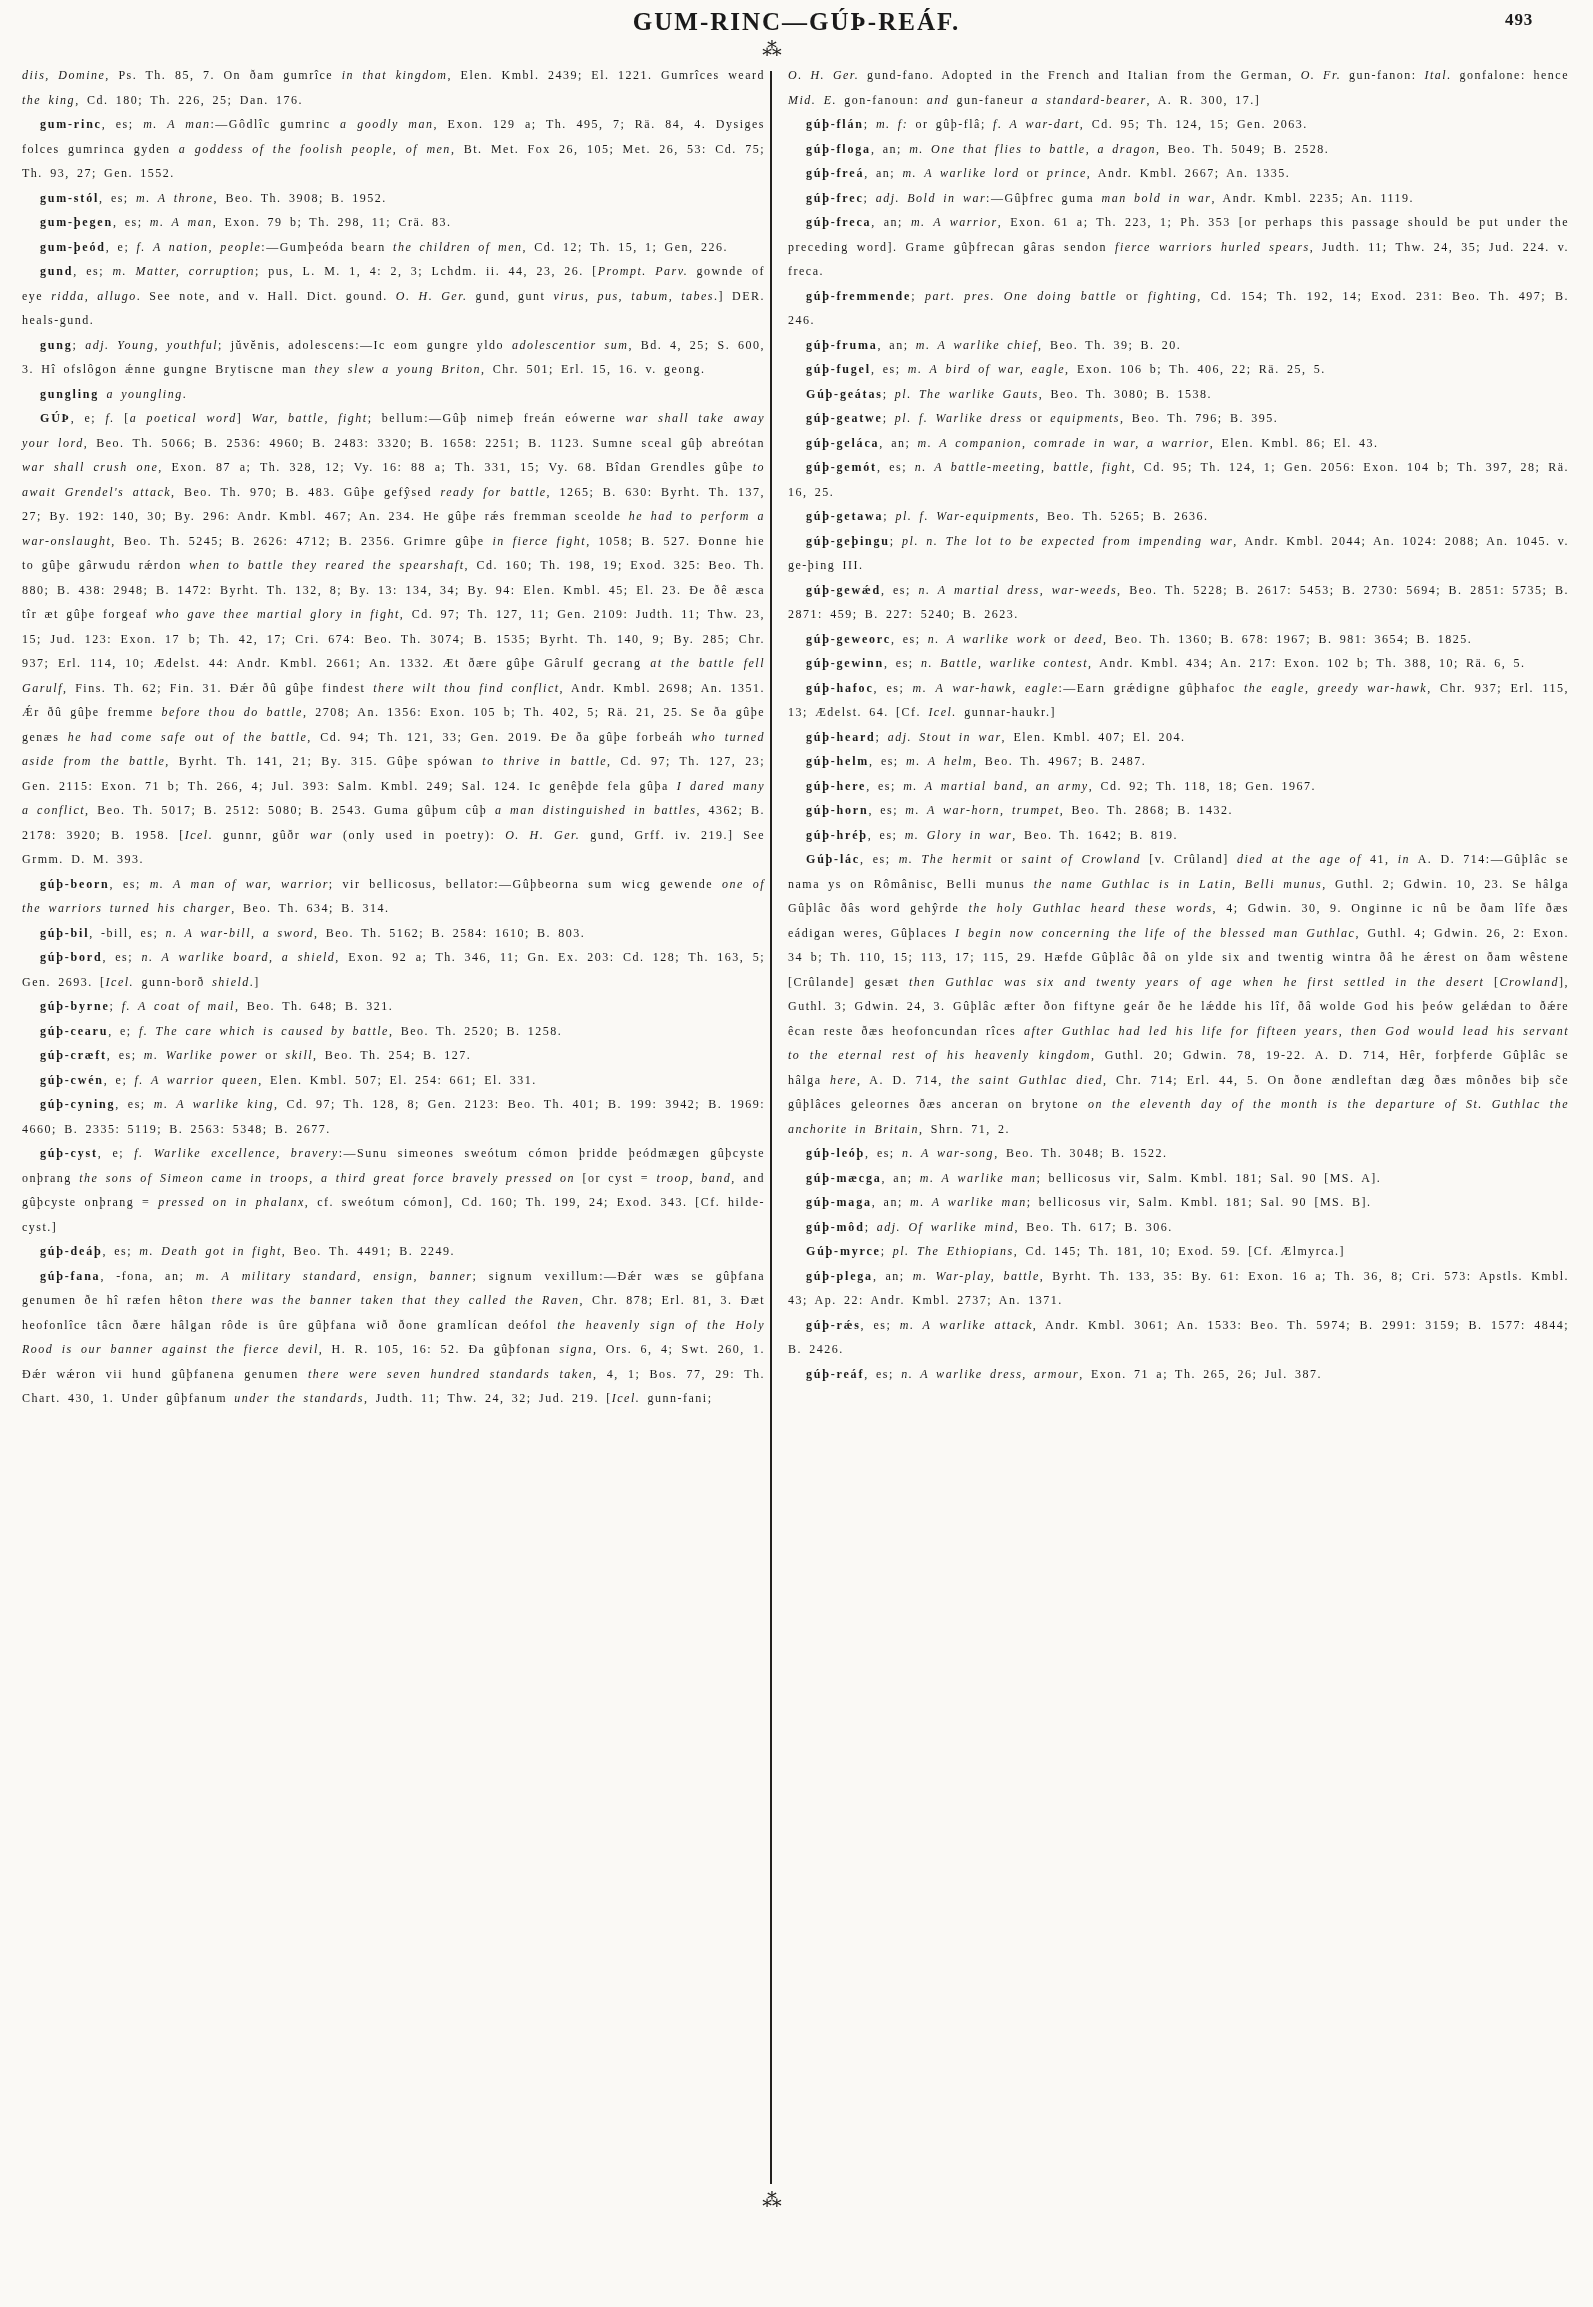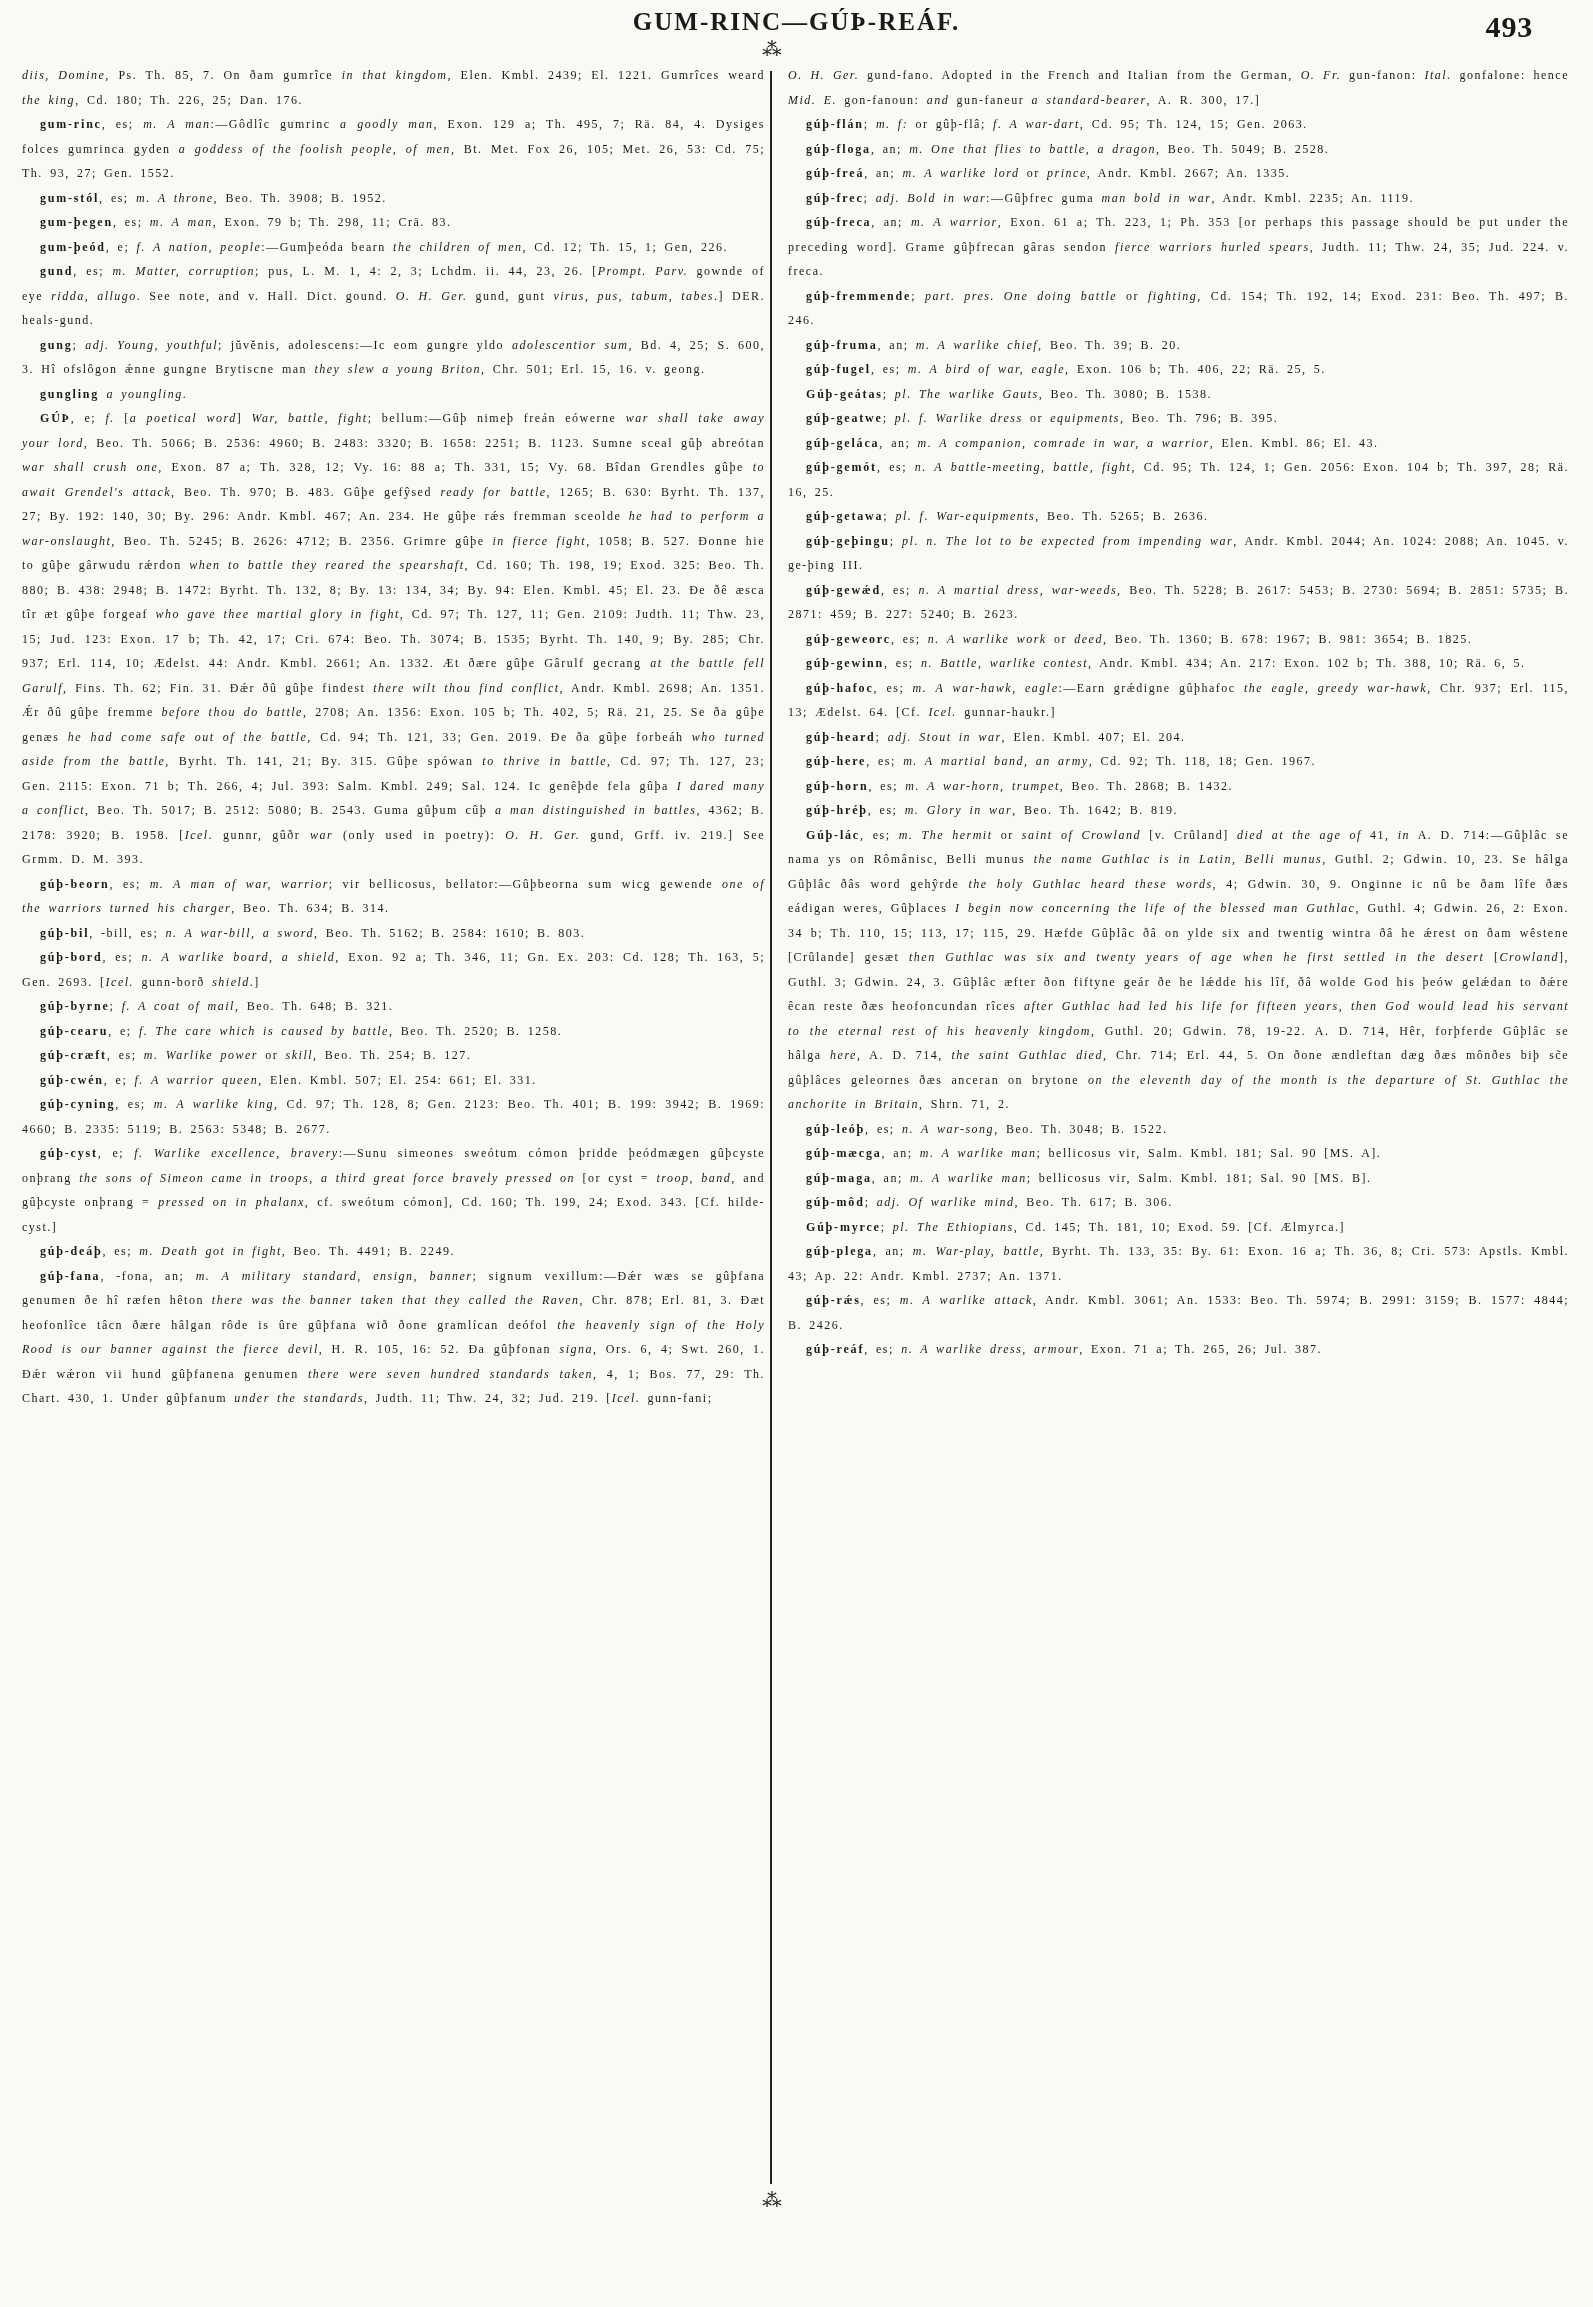--- a/index.html
+++ b/index.html
@@ -12,21 +12,21 @@
     overflow:hidden;
   }
   .page{position:absolute;inset:0;padding-left:34px;}
   .title{
     position:absolute;top:8px;left:0;width:1593px;
     text-align:center;
     font-size:25px;font-weight:bold;letter-spacing:2px;
   }
   .pageno{
     position:absolute;top:9.7px;right:60px;
-    font-size:30px;font-weight:bold;letter-spacing:0.8px;
+    font-size:17px;font-weight:bold;letter-spacing:0.8px;
   }
   .col{
     position:absolute;top:63px;
     font-size:12px;line-height:24.5px;
     letter-spacing:1.5px;word-spacing:2.8px;
     text-align:justify;
   }
   .col-left{left:22px;width:743px;}
   .col-right{left:788px;width:781px;}
   .entry{margin:0;text-indent:18px;}
@@ -88,20 +88,21 @@
       <p class="entry"><b>gúþ-geatwe</b>; <i>pl. f. Warlike dress</i> or <i>equipments</i>, Beo. Th. 796; B. 395.</p>
       <p class="entry"><b>gúþ-geláca</b>, an; <i>m. A companion, comrade in war, a warrior</i>, Elen. Kmbl. 86; El. 43.</p>
       <p class="entry"><b>gúþ-gemót</b>, es; <i>n. A battle-meeting, battle, fight</i>, Cd. 95; Th. 124, 1; Gen. 2056: Exon. 104 b; Th. 397, 28; Rä. 16, 25.</p>
       <p class="entry"><b>gúþ-getawa</b>; <i>pl. f. War-equipments</i>, Beo. Th. 5265; B. 2636.</p>
       <p class="entry"><b>gúþ-geþingu</b>; <i>pl. n. The lot to be expected from impending war</i>, Andr. Kmbl. 2044; An. 1024: 2088; An. 1045.  v. ge-þing III.</p>
       <p class="entry"><b>gúþ-gewǽd</b>, es; <i>n. A martial dress, war-weeds</i>, Beo. Th. 5228; B. 2617: 5453; B. 2730: 5694; B. 2851: 5735; B. 2871: 459; B. 227: 5240; B. 2623.</p>
       <p class="entry"><b>gúþ-geweorc</b>, es; <i>n. A warlike work</i> or <i>deed</i>, Beo. Th. 1360; B. 678: 1967; B. 981: 3654; B. 1825.</p>
       <p class="entry"><b>gúþ-gewinn</b>, es; <i>n. Battle, warlike contest</i>, Andr. Kmbl. 434; An. 217: Exon. 102 b; Th. 388, 10; Rä. 6, 5.</p>
       <p class="entry"><b>gúþ-hafoc</b>, es; <i>m. A war-hawk, eagle</i>:—Earn grǽdigne gûþhafoc <i>the eagle, greedy war-hawk</i>, Chr. 937; Erl. 115, 13; Ædelst. 64.  [Cf. <i>Icel.</i> gunnar-haukr.]</p>
       <p class="entry"><b>gúþ-heard</b>; <i>adj. Stout in war</i>, Elen. Kmbl. 407; El. 204.</p>
+      <p class="entry"><b>gúþ-helm</b>, es; <i>m. A helm</i>, Beo. Th. 4967; B. 2487.</p>
       <p class="entry"><b>gúþ-here</b>, es; <i>m. A martial band, an army</i>, Cd. 92; Th. 118, 18; Gen. 1967.</p>
       <p class="entry"><b>gúþ-horn</b>, es; <i>m. A war-horn, trumpet</i>, Beo. Th. 2868; B. 1432.</p>
       <p class="entry"><b>gúþ-hréþ</b>, es; <i>m. Glory in war</i>, Beo. Th. 1642; B. 819.</p>
       <p class="entry"><b>Gúþ-lác</b>, es; <i>m. The hermit</i> or <i>saint of Crowland</i> [v. Crûland] <i>died at the age of</i> 41, <i>in</i> A. D. 714:—Gûþlâc se nama ys on Rômânisc, Belli munus <i>the name Guthlac is in Latin, Belli munus</i>, Guthl. 2; Gdwin. 10, 23.  Se hâlga Gûþlâc ðâs word gehŷrde <i>the holy Guthlac heard these words</i>, 4; Gdwin. 30, 9.  Onginne ic nû be ðam lîfe ðæs eádigan weres, Gûþlaces <i>I begin now concerning the life of the blessed man Guthlac</i>, Guthl. 4; Gdwin. 26, 2: Exon. 34 b; Th. 110, 15; 113, 17; 115, 29.  Hæfde Gûþlâc ðâ on ylde six and twentig wintra ðâ he ǽrest on ðam wêstene [Crûlande] gesæt <i>then Guthlac was six and twenty years of age when he first settled in the desert</i> [<i>Crowland</i>], Guthl. 3; Gdwin. 24, 3.  Gûþlâc æfter ðon fiftyne geár ðe he lǽdde his lîf, ðâ wolde God his þeów gelǽdan to ðǽre êcan reste ðæs heofoncundan rîces <i>after Guthlac had led his life for fifteen years, then God would lead his servant to the eternal rest of his heavenly kingdom</i>, Guthl. 20; Gdwin. 78, 19-22.  A. D. 714, Hêr, forþferde Gûþlâc se hâlga <i>here</i>, A. D. 714, <i>the saint Guthlac died</i>, Chr. 714; Erl. 44, 5.  On ðone ændleftan dæg ðæs mônðes biþ sc̃e gûþlâces geleornes ðæs anceran on brytone <i>on the eleventh day of the month is the departure of St. Guthlac the anchorite in Britain</i>, Shrn. 71, 2.</p>
       <p class="entry"><b>gúþ-leóþ</b>, es; <i>n. A war-song</i>, Beo. Th. 3048; B. 1522.</p>
       <p class="entry"><b>gúþ-mæcga</b>, an; <i>m. A warlike man</i>; bellicosus vir, Salm. Kmbl. 181; Sal. 90 [MS. A].</p>
       <p class="entry"><b>gúþ-maga</b>, an; <i>m. A warlike man</i>; bellicosus vir, Salm. Kmbl. 181; Sal. 90 [MS. B].</p>
       <p class="entry"><b>gúþ-môd</b>; <i>adj. Of warlike mind</i>, Beo. Th. 617; B. 306.</p>
       <p class="entry"><b>Gúþ-myrce</b>; <i>pl. The Ethiopians</i>, Cd. 145; Th. 181, 10; Exod. 59.  [Cf. Ælmyrca.]</p>
       <p class="entry"><b>gúþ-plega</b>, an; <i>m. War-play, battle</i>, Byrht. Th. 133, 35: By. 61: Exon. 16 a; Th. 36, 8; Cri. 573: Apstls. Kmbl. 43; Ap. 22: Andr. Kmbl. 2737; An. 1371.</p>

